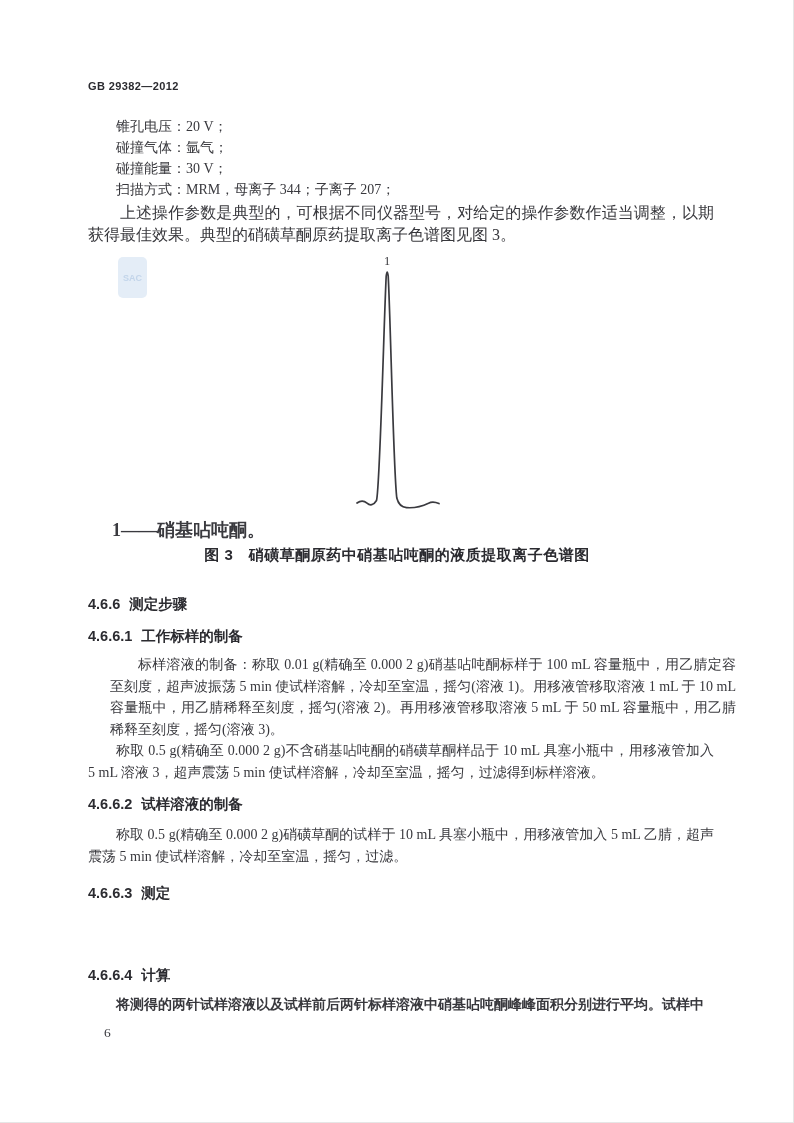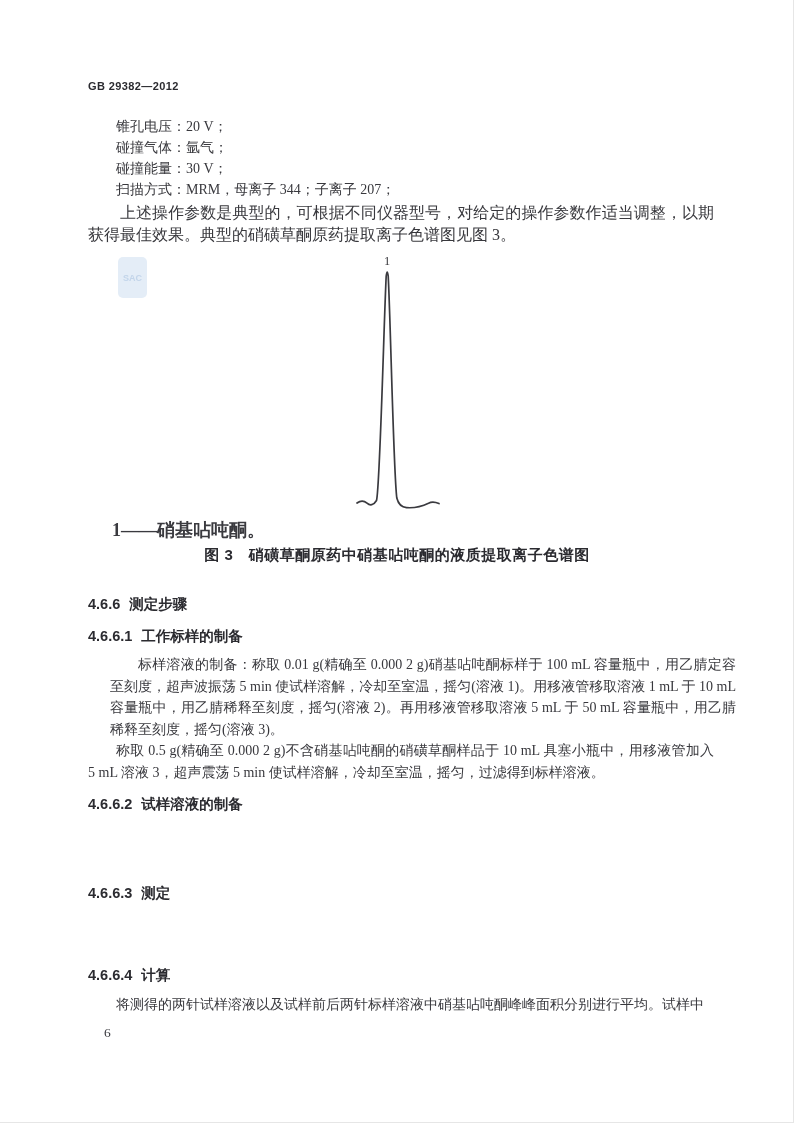--- a/index.html
+++ b/index.html
@@ -95,27 +95,28 @@
   </div>
 
   <div class="abs body-para" style="top:654px;margin-left:22px;">标样溶液的制备：称取 0.01 g(精确至 0.000 2 g)硝基呫吨酮标样于 100 mL 容量瓶中，用乙腈定容至刻度，超声波振荡 5 min 使试样溶解，冷却至室温，摇匀(溶液 1)。用移液管移取溶液 1 mL 于 10 mL 容量瓶中，用乙腈稀释至刻度，摇匀(溶液 2)。再用移液管移取溶液 5 mL 于 50 mL 容量瓶中，用乙腈稀释至刻度，摇匀(溶液 3)。</div>
 
   <div class="abs body-para" style="top:740px;">称取 0.5 g(精确至 0.000 2 g)不含硝基呫吨酮的硝磺草酮样品于 10 mL 具塞小瓶中，用移液管加入 5 mL 溶液 3，超声震荡 5 min 使试样溶解，冷却至室温，摇匀，过滤得到标样溶液。</div>
 
   <div class="abs sec-h" style="top:795px;">
     <span>4.6.6.2</span><span class="ht">试样溶液的制备</span>
   </div>
 
+  <div class="abs body-para" style="top:824px;">称取 0.5 g(精确至 0.000 2 g)硝磺草酮的试样于 10 mL 具塞小瓶中，用移液管加入 5 mL 乙腈，超声震荡 5 min 使试样溶解，冷却至室温，摇匀，过滤。</div>
 
   <div class="abs sec-h" style="top:884px;">
     <span>4.6.6.3</span><span class="ht">测定</span>
   </div>
 
 
   <div class="abs sec-h" style="top:966px;">
     <span>4.6.6.4</span><span class="ht">计算</span>
   </div>
 
-  <div class="abs body-para" style="top:994px;">将测得的两针试样溶液以及试样前后两针标样溶液中硝基呫吨酮峰峰面积分别进行平均。试样中</div>
+  <div class="abs body-para" style="top:994px;font-weight:bold;">将测得的两针试样溶液以及试样前后两针标样溶液中硝基呫吨酮峰峰面积分别进行平均。试样中</div>
 
   <div class="abs page-number">6</div>
 
 </div>
 
 </body></html>

